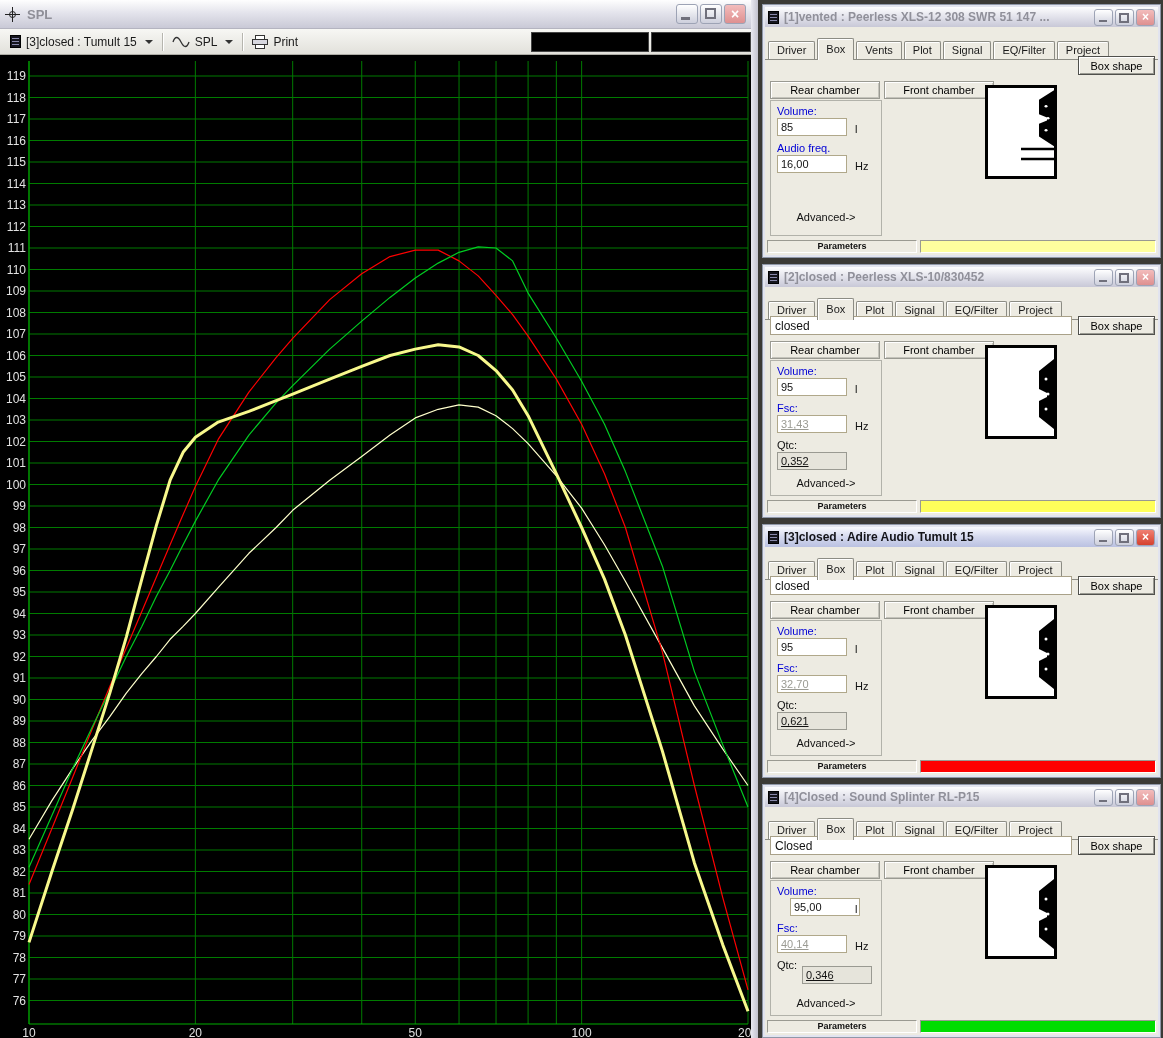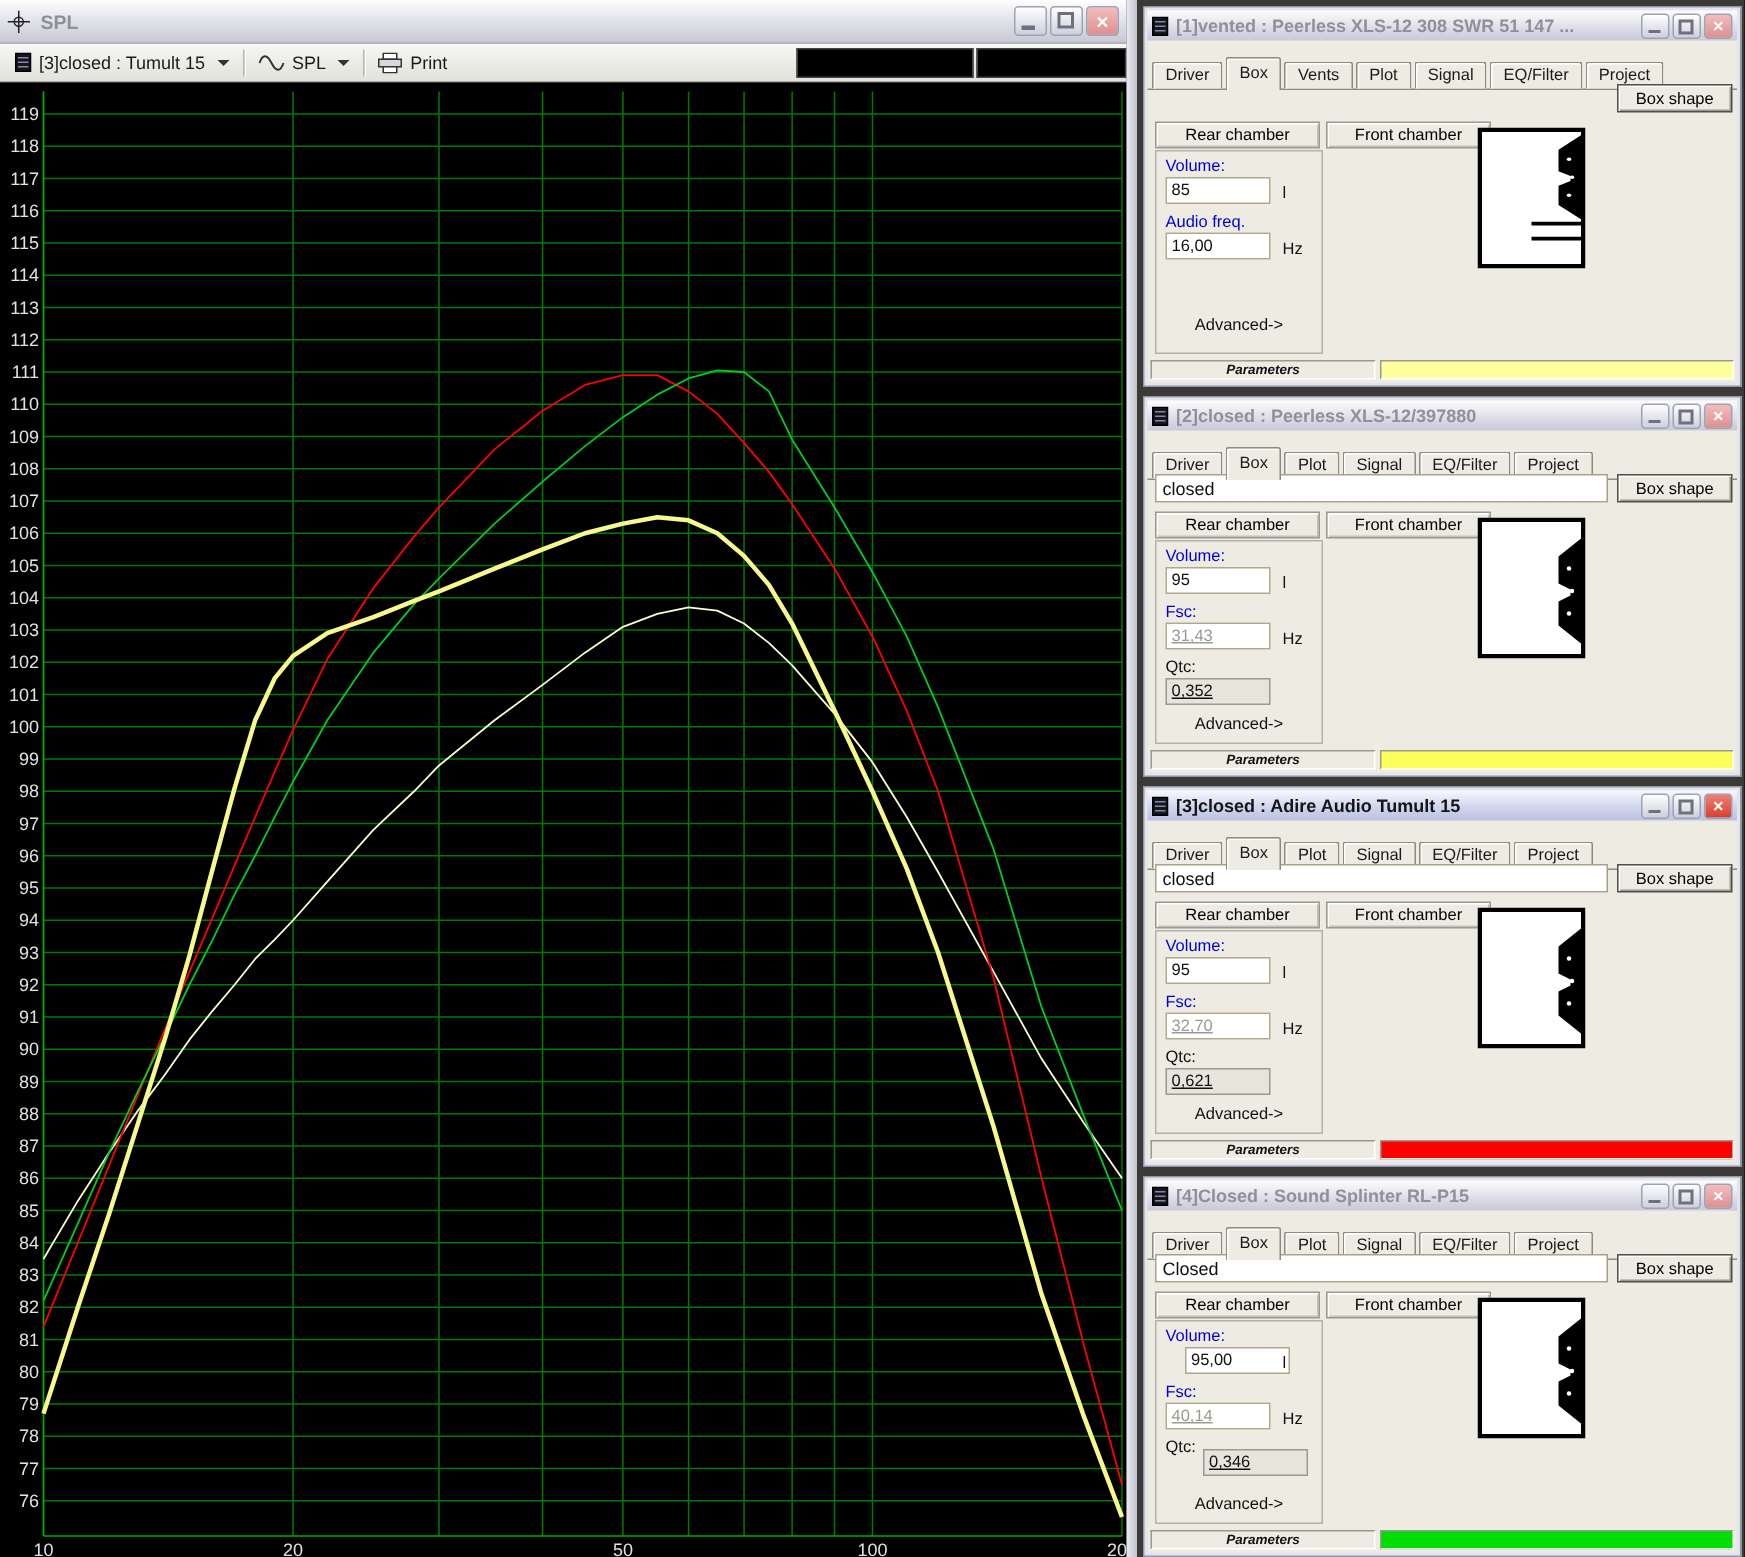--- a/index.html
+++ b/index.html
@@ -84,21 +84,21 @@
   .p-readonly { background:#E6E4DB; border:1px solid #9A9A92;text-decoration:underline; }
   .unit { position:absolute; left:84px; font-size:11px; color:#111; }
   .advanced { position:absolute; left:0; right:0; text-align:center; font-size:11px; color:#111;
     cursor:default; }
 
   .box-img { position:absolute; left:222px; top:80px; width:72px; height:94px; }
 
   .statusbar { position:absolute; left:4px; right:4px; bottom:4px; height:13px; }
   .status-cell { position:absolute; left:0; top:0; width:150px; height:13px;
     border:1px solid; border-color:#9A9A92 #FFF #FFF #9A9A92;
-    font-size:9px; font-weight:bold; font-style:italic; text-align:center; line-height:11px; color:#111; }
+    font-size:9px; font-weight:bold; text-align:center; line-height:11px; color:#111; }
   .status-color { position:absolute; left:153px; right:0; top:0; height:13px;
     border:1px solid; border-color:#9A9A92 #FFF #FFF #9A9A92; }
 </style>
 </head>
 <body>
 
 <div class="spl-window">
   <div class="spl-titlebar">
     <svg width="15" height="15">
       <line x1="7.5" y1="0" x2="7.5" y2="15" stroke="#222"></line>
@@ -334,21 +334,21 @@
 </div>
 
 <div class="app-window" id="window-2">
   <div class="titlebar">
     <svg width="11" height="13">
       <rect x="0.5" y="0.5" width="10" height="12" fill="#15151D" stroke="#000"></rect>
       <line x1="2" y1="3.5" x2="9" y2="3.5" stroke="#8888AA"></line>
         <line x1="2" y1="6.5" x2="9" y2="6.5" stroke="#8888AA"></line>
         <line x1="2" y1="9.5" x2="9" y2="9.5" stroke="#8888AA"></line>
     </svg>
-    <span class="title-text">[2]closed : Peerless XLS-12/397880</span>
+    <span class="title-text">[2]closed : Peerless XLS-10/830452</span>
     <div class="win-btn">
         <span class="g-min"></span>
       </div>
     <div class="win-btn">
         <span class="g-max"></span>
       </div>
     <div class="win-btn close">
         <span class="g-x">×</span>
       </div>
   </div>

